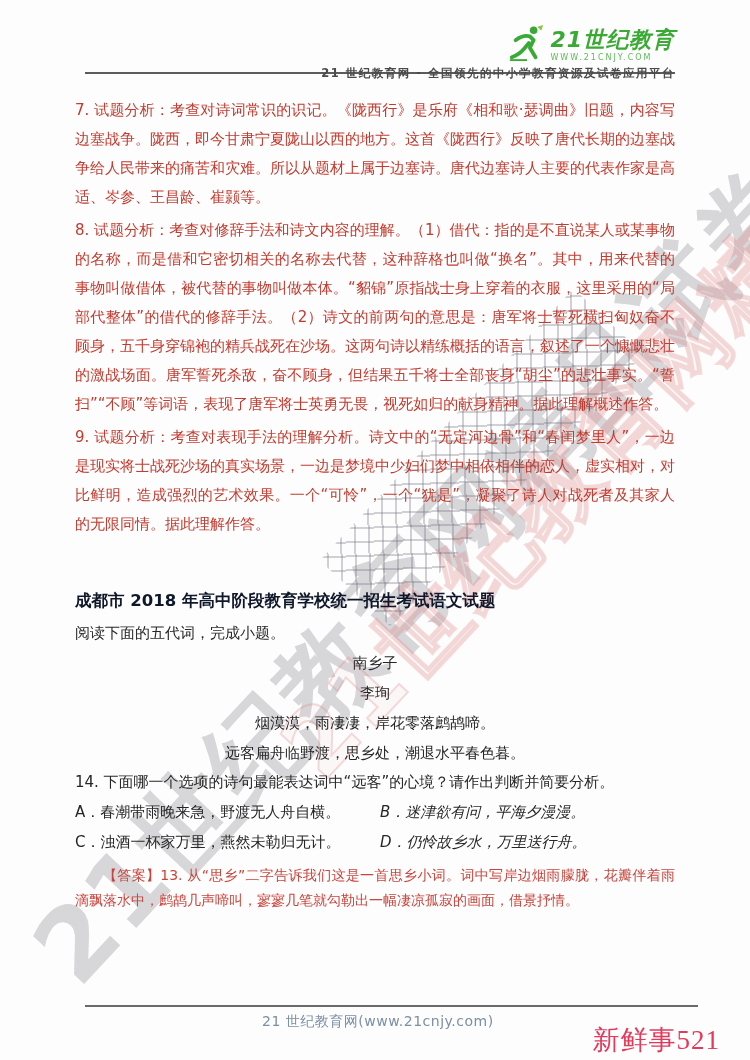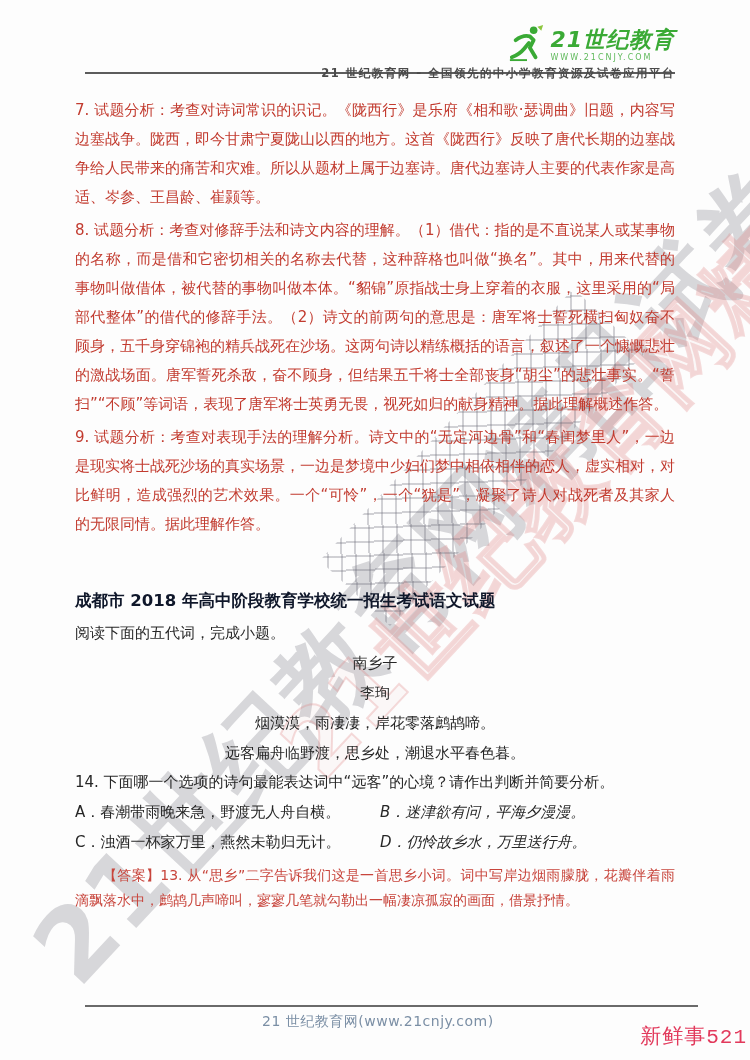--- a/index.html
+++ b/index.html
@@ -76,23 +76,23 @@
 
   .foot-rule{
     position:absolute;left:85px;right:52px;top:1005px;
     border-top:2px solid #6a6a6a;z-index:1;
   }
   .footer-site{
     position:absolute;left:262px;top:1013px;
     font-size:14px;color:#7b8fa5;letter-spacing:0.5px;z-index:1;
   }
   .stream-badge{
-    position:absolute;right:3px;top:1022px;
-    font-size:21px;color:#e23a5c;z-index:2;
-    font-family:Liberation Mono, monospace;letter-spacing:1px;
+    position:absolute;right:30px;top:1022px;
+    font-size:27px;color:#e23a5c;z-index:2;
+    font-family:Liberation Serif, serif;letter-spacing:1px;
   }
 </style>
 </head>
 <body>
 
 <div class="page">
 
   <div class="wm wm-gray">21世纪教育网精品试卷</div>
   <div class="wm wm-pink">21世纪教育网精品试卷</div>
   <div class="wm-hatch"></div>

